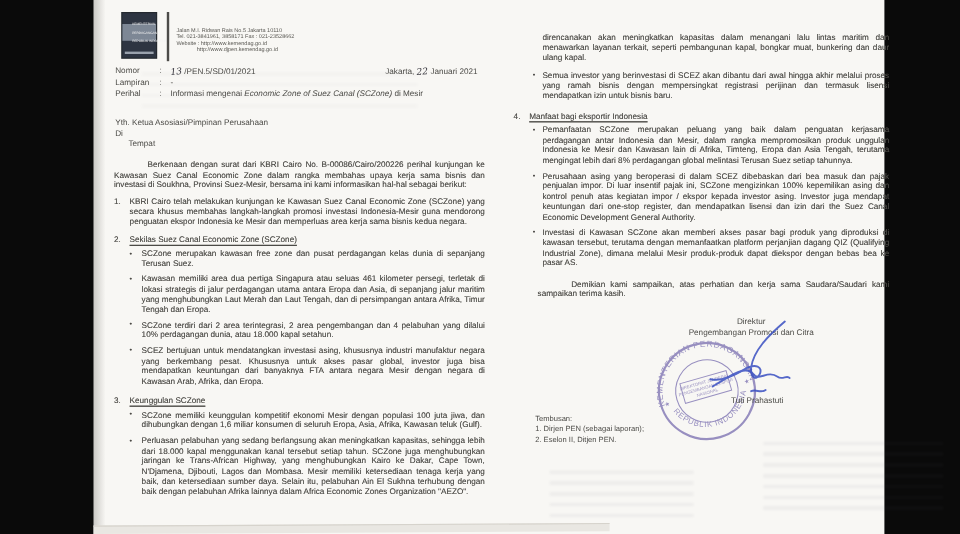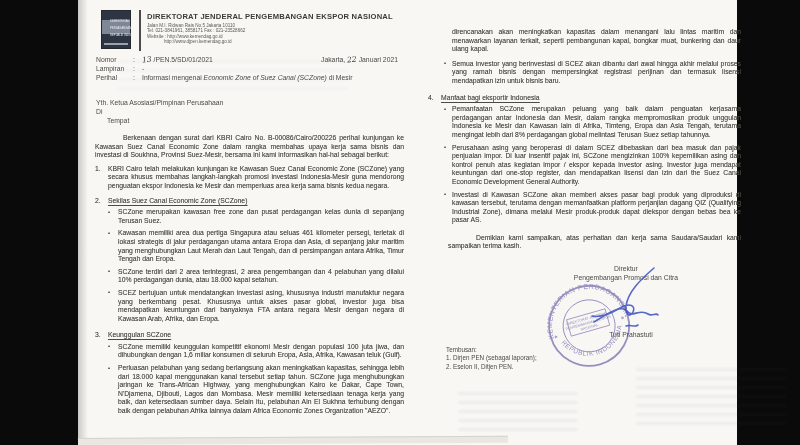--- a/index.html
+++ b/index.html
@@ -82,21 +82,20 @@
 
     <div class="logo">
       <div class="band">
         <span class="lt">KEMENTERIAN</span>
         <span class="lt">PERDAGANGAN</span>
         <span class="lt">REPUBLIK INDONESIA</span>
       </div>
       <div class="foot"></div>
     </div>
     <div class="hdr-divider"></div>
-    <div class="agency">DIREKTORAT JENDERAL PENGEMBANGAN EKSPOR NASIONAL</div>
     <div class="address">
       <div class="a1">Jalan M.I. Ridwan Rais No.5 Jakarta 10110</div>
       <div class="a2">Tel. 021-3841961, 3858171  Fax : 021-23528662</div>
       <div class="a3">Website : http://www.kemendag.go.id</div>
       <div class="a4">http://www.djpen.kemendag.go.id</div>
     </div>
 
     <div class="meta">
       <div class="dateline">
         <span>Jakarta, </span><span class="hand">22</span><span> Januari 2021</span>

